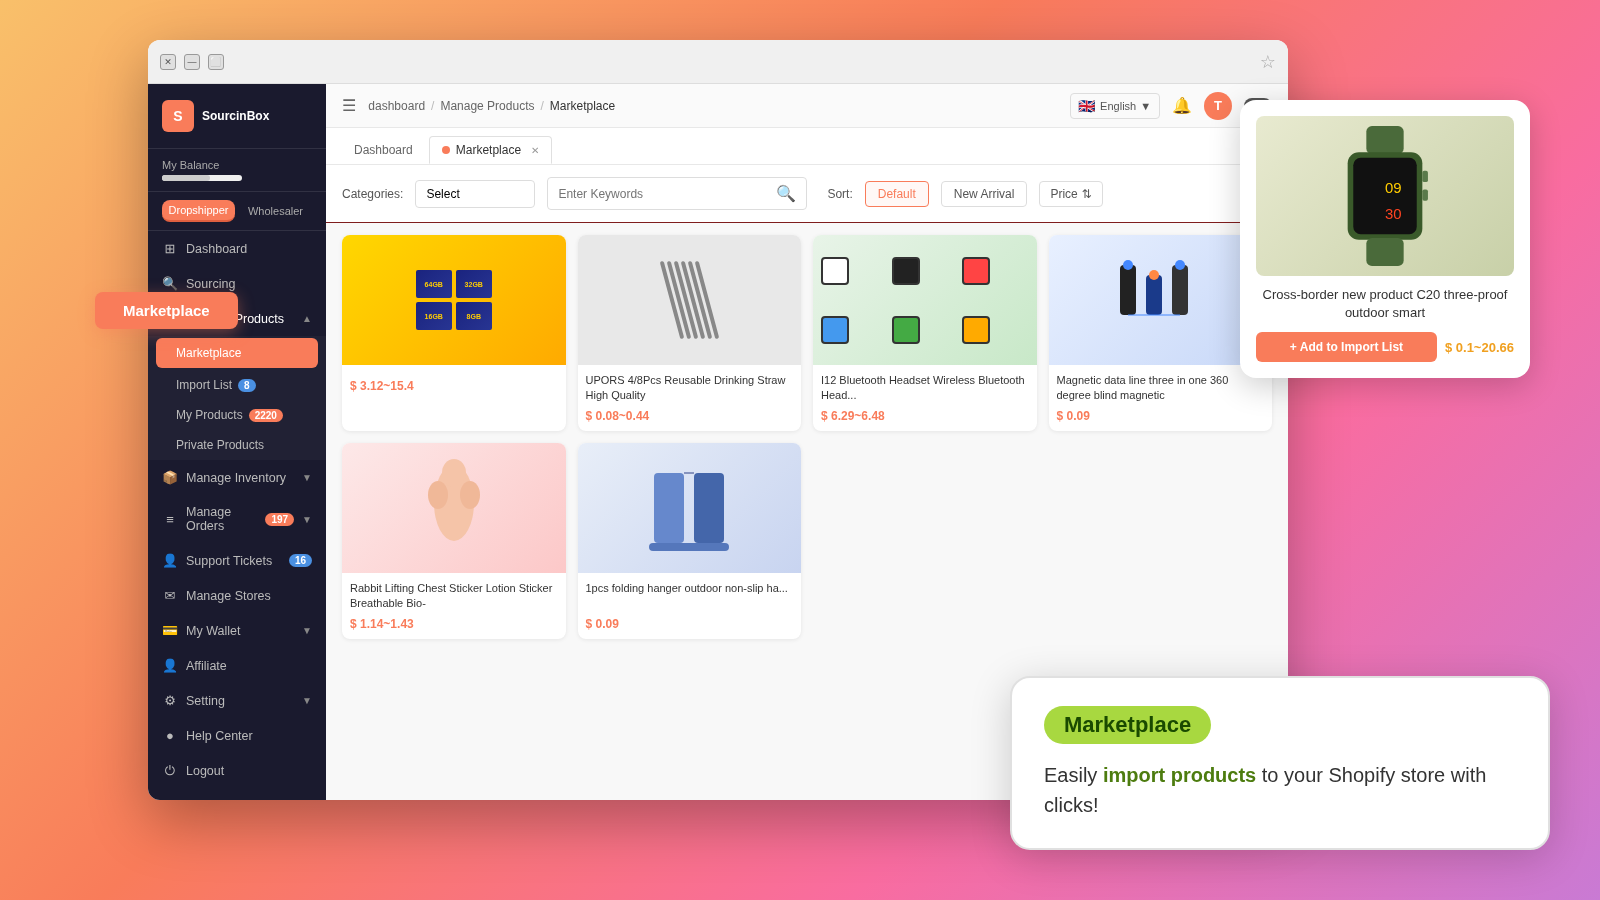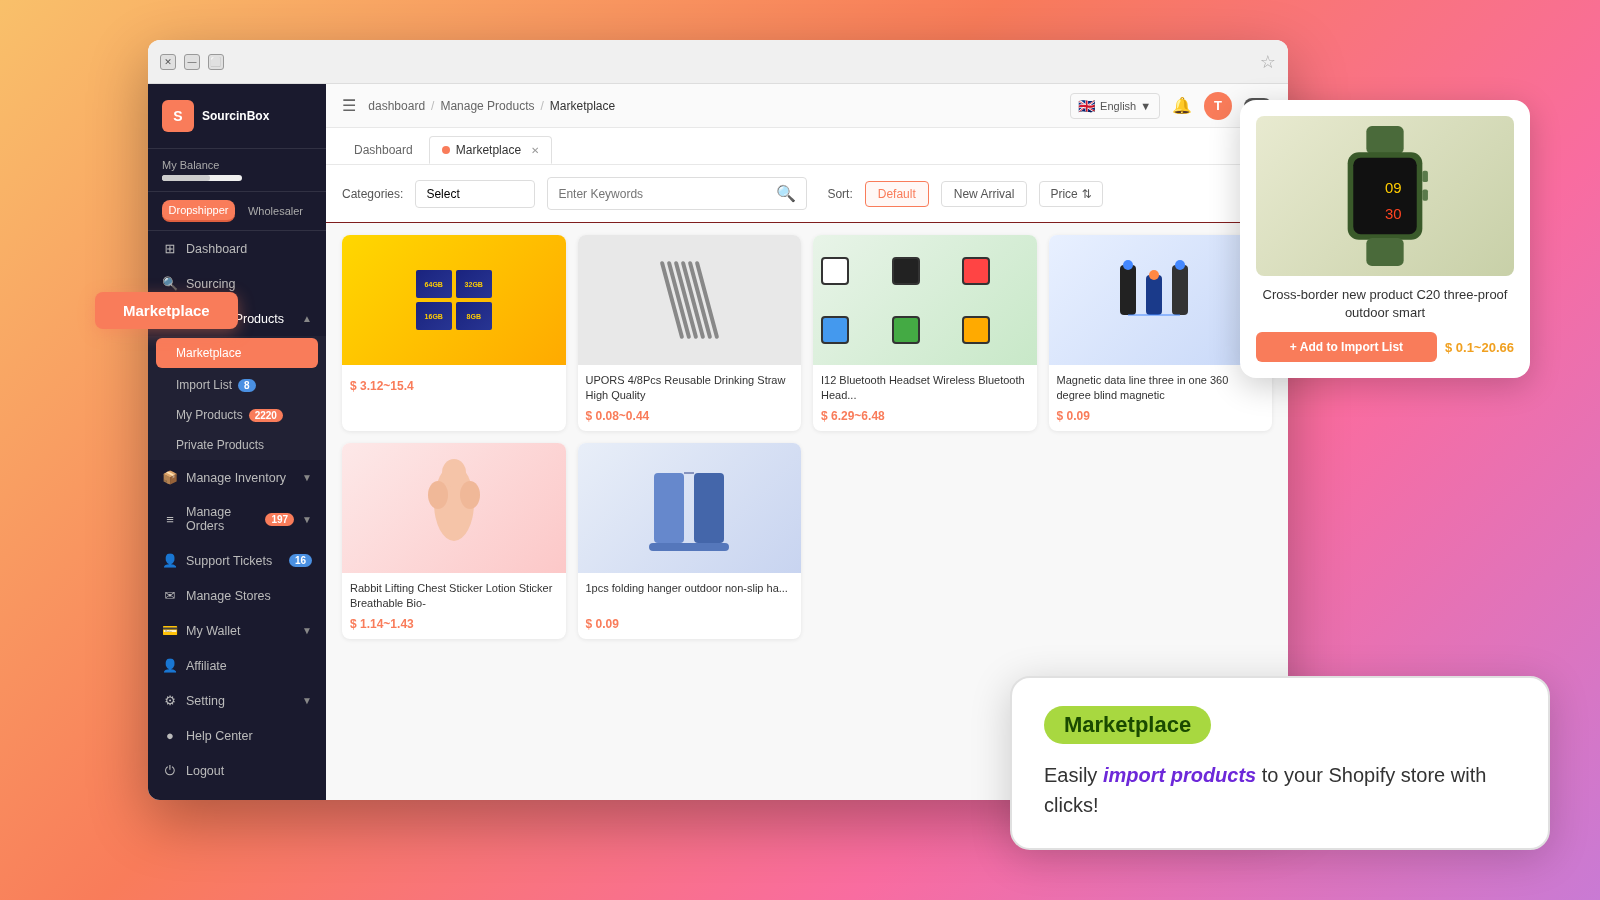--- a/index.html
+++ b/index.html
@@ -596,22 +596,21 @@
     }
 
     .marketplace-desc {
       font-size: 20px;
       color: #333;
       line-height: 1.5;
     }
 
     .marketplace-desc strong {
       font-weight: 800;
-      color: #6d28d9;
-      font-style: italic;
+      color: #4d7c0f;
     }
 
     
     .marketplace-highlight-pill {
       position: absolute;
       top: 292px;
       left: 95px;
       background: #f97c5a;
       color: white;
       font-size: 15px;

